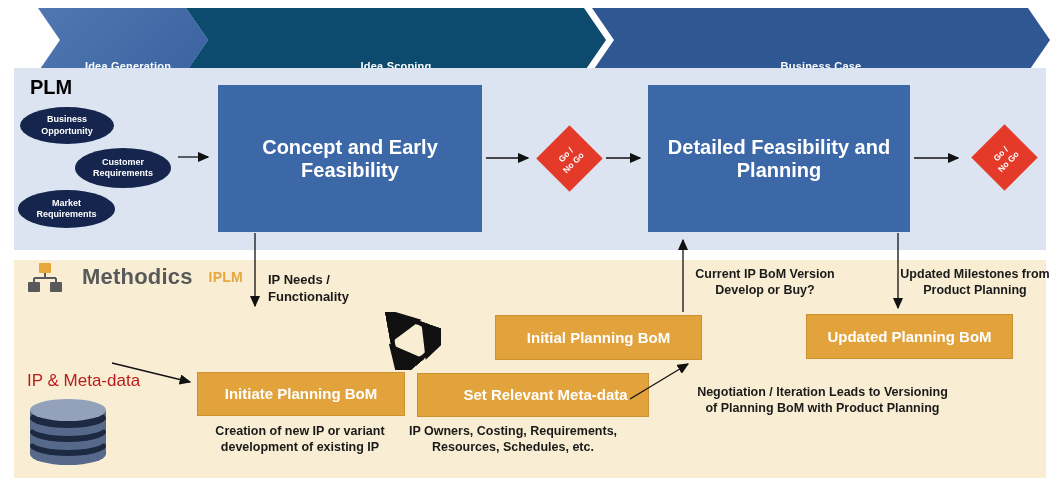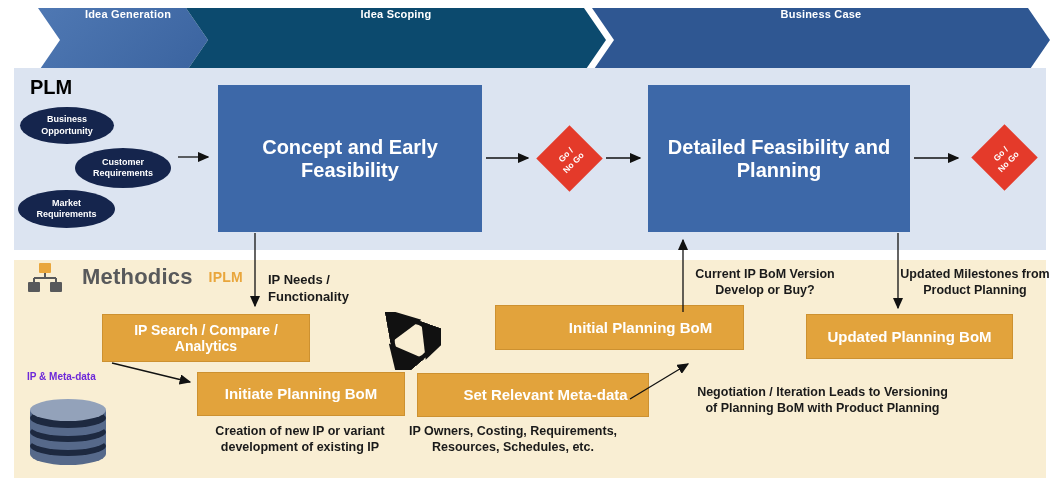--- a/index.html
+++ b/index.html
@@ -1,21 +1,21 @@
 <!DOCTYPE html>
 <html><head>
 <meta charset="utf-8">
 <style>
   html,body{margin:0;padding:0;background:#ffffff;}
   #canvas{position:relative;width:1060px;height:480px;background:#ffffff;
           font-family:"Liberation Sans",sans-serif;overflow:hidden;}
   .pre{white-space:pre-line;}
 
   
-  .chev{position:absolute;top:8px;height:64px;display:flex;align-items:flex-start;justify-content:center;
+  .chev{position:absolute;top:8px;height:64px;display:flex;align-items:flex-end;justify-content:center;
         color:#fff;font-size:11px;font-weight:bold;letter-spacing:.2px;
         clip-path:polygon(0 0,calc(100% - 22px) 0,100% 50%,calc(100% - 22px) 100%,0 100%,22px 50%);}
   #chev1{left:38px;width:160px;background:linear-gradient(135deg,#4f78b3,#3a639f);padding-left:10px;}
   #chev2{left:186px;width:420px;background:#0c4a6e;}
   #chev3{left:592px;width:458px;background:#2f5792;}
 
   
   .band{position:absolute;left:14px;width:1032px;}
   #plm-band{top:68px;height:182px;background:#dce4f1;}
   #iplm-band{top:260px;height:218px;background:#f9eed3;}
@@ -48,32 +48,32 @@
   #logo .brand{font-size:22px;font-weight:bold;color:#58595b;letter-spacing:.2px;}
   #logo .product{font-size:14px;font-weight:bold;color:#e9a63c;letter-spacing:.2px;}
 
   
   .obox{position:absolute;background:#e2a33c;border:1px solid #cd9130;color:#fff;
         display:flex;align-items:center;justify-content:center;text-align:center;
         font-size:15px;font-weight:bold;line-height:1.15;}
   #box-search{left:102px;top:314px;width:206px;height:46px;font-size:14px;}
   #box-initiate{left:197px;top:364px;width:206px;height:42px;margin-top:8px;}
   #box-meta{left:417px;top:373px;width:205px;height:42px;padding-left:25px;}
-  #box-initial{left:495px;top:305px;width:205px;height:43px;padding-left:42px;}
+  #box-initial{left:495px;top:315px;width:205px;height:43px;}
   #box-updated{left:806px;top:314px;width:205px;height:43px;}
 
   
   .note{position:absolute;color:#1a1a1a;font-size:12.5px;font-weight:600;line-height:1.28;text-align:center;}
   #note-ipneeds{left:268px;top:272px;text-align:left;font-size:13px;}
   #note-creation{left:190px;top:423px;width:220px;}
   #note-owners{left:403px;top:423px;width:220px;}
   #note-current{left:662px;top:266px;width:206px;}
   #note-milestones{left:883px;top:266px;width:184px;}
   #note-negotiation{left:680px;top:384px;width:285px;}
-  #label-datastore{position:absolute;left:27px;top:371px;font-size:10px;font-weight:bold;color:#6d28d9;}
+  #label-datastore{position:absolute;left:27px;top:371px;font-size:17px;font-weight:normal;color:#b91c1c;}
 
   .abs{position:absolute;}
   svg{display:block;}
 </style>
 </head>
 <body>
 
 <div id="canvas">
 
   <div class="chev" id="chev1">
@@ -120,22 +120,20 @@
         <path d="M19 12 V17 M8 17 H30 M8 17 V21 M30 17 V21" stroke="#58595b" stroke-width="2" fill="none"></path>
         <rect x="13" y="2" width="12" height="10" rx="1" fill="#e9a63c"></rect>
         <rect x="2" y="21" width="12" height="10" rx="1" fill="#58595b"></rect>
         <rect x="24" y="21" width="12" height="10" rx="1" fill="#58595b"></rect>
       </svg>
     </span>
     <span class="brand">Methodics</span>
       <span class="product" style="margin-left:-4px">IPLM</span>
   </div>
 
-  <div class="obox pre" id="box-search">IP Search / Compare /
-Analytics</div>
   <div class="obox" id="box-initiate">Initiate Planning BoM</div>
   <div class="obox" id="box-meta">Set Relevant Meta-data</div>
   <div class="obox" id="box-initial">Initial Planning BoM</div>
   <div class="obox" id="box-updated">Updated Planning BoM</div>
 
   <div class="note pre" id="note-ipneeds">IP Needs /
 Functionality</div>
   <div class="note pre" id="note-creation">Creation of new IP or variant
 development of existing IP</div>
   <div class="note pre" id="note-owners">IP Owners, Costing, Requirements,

